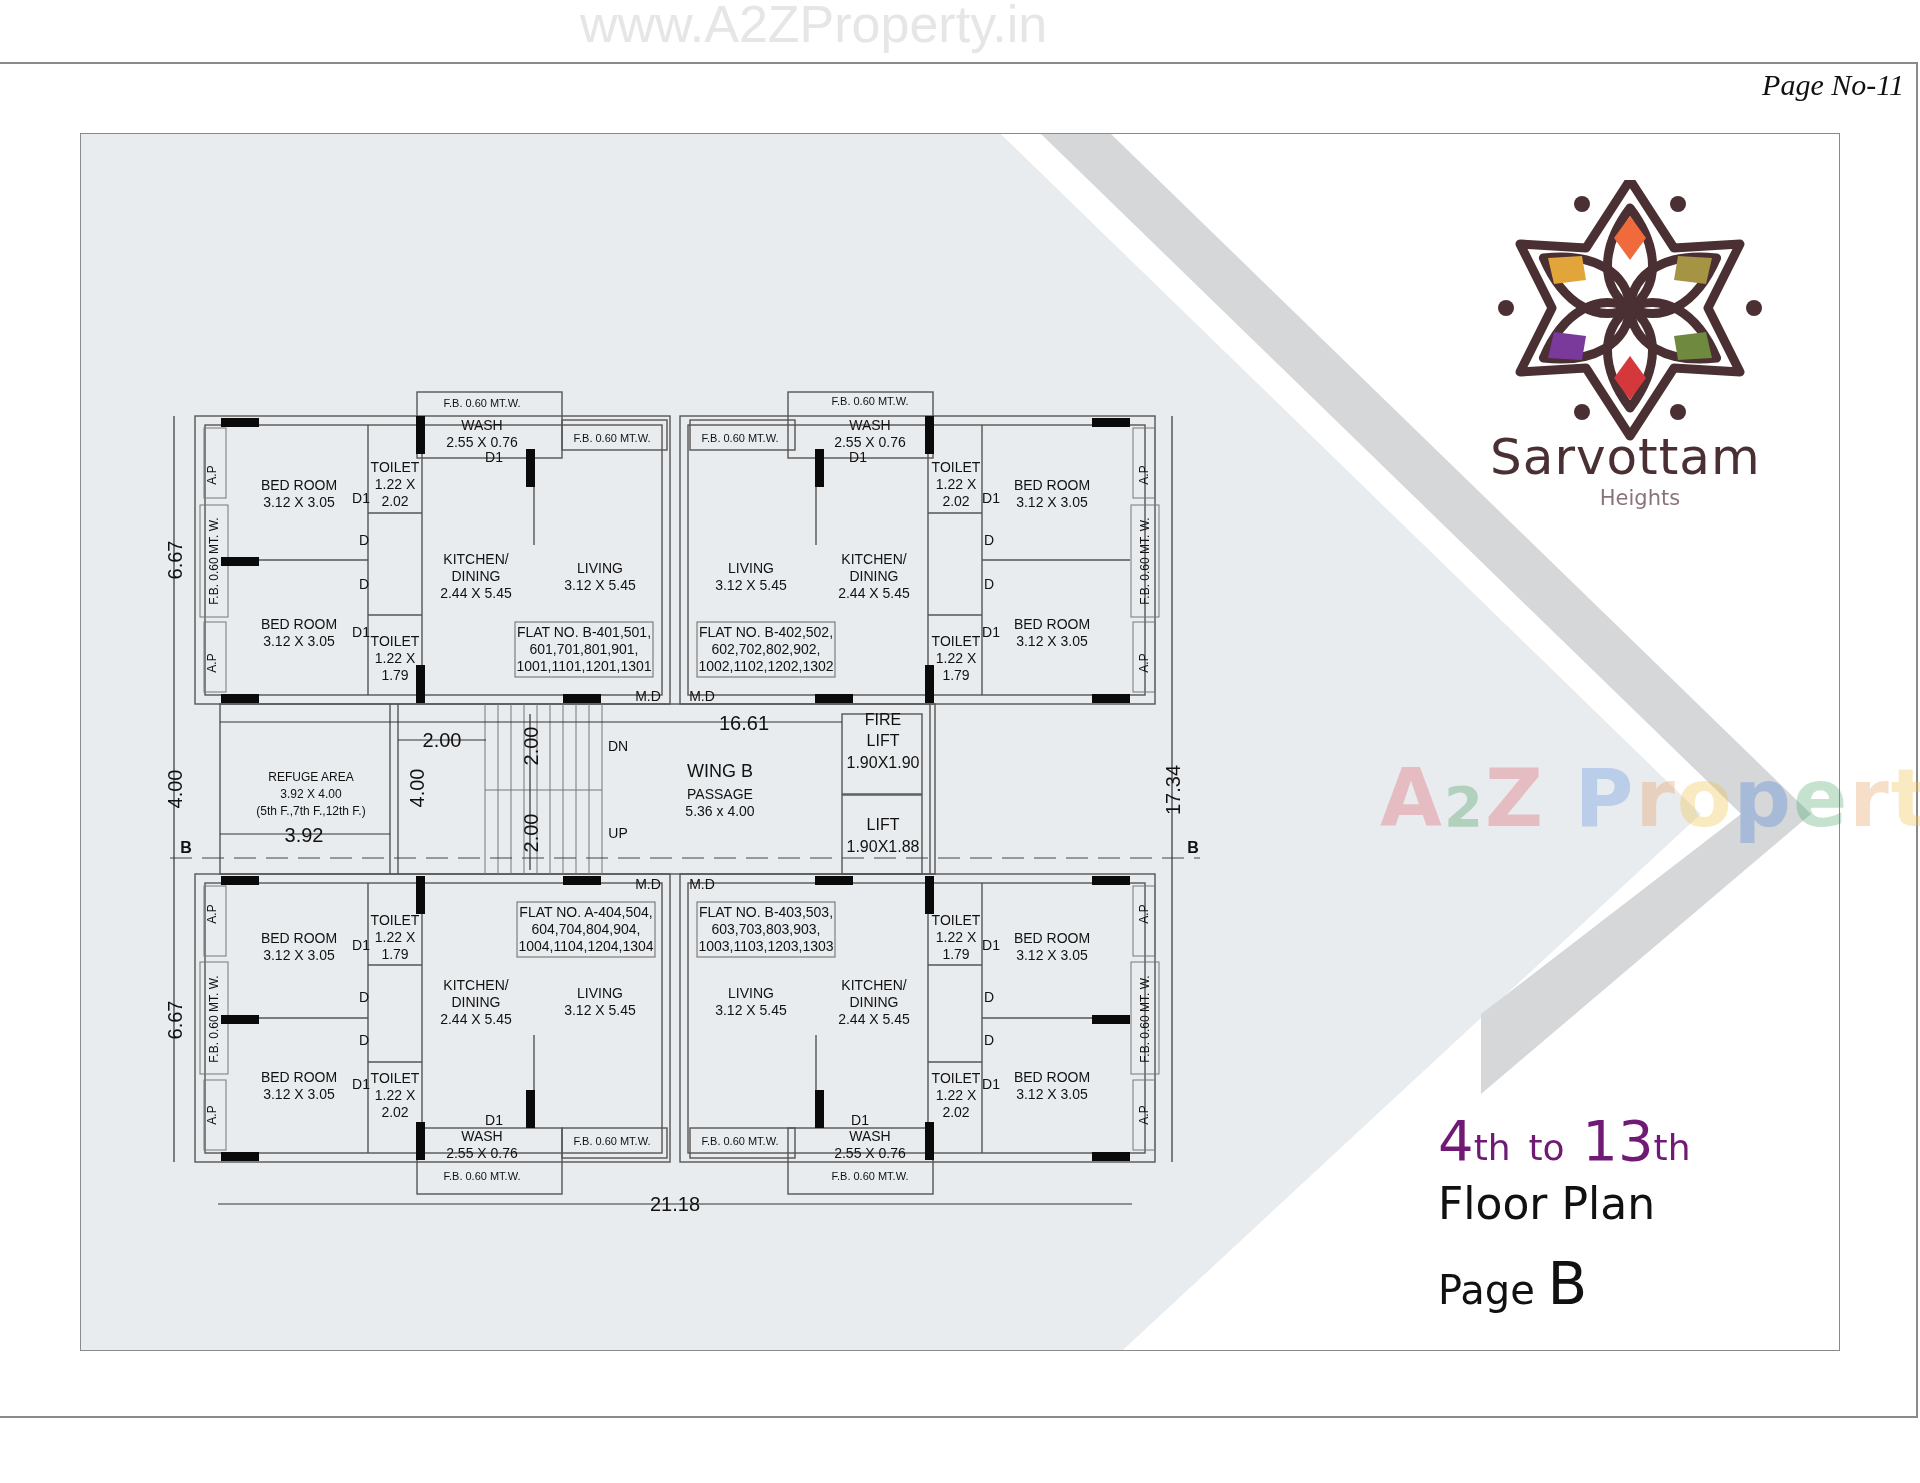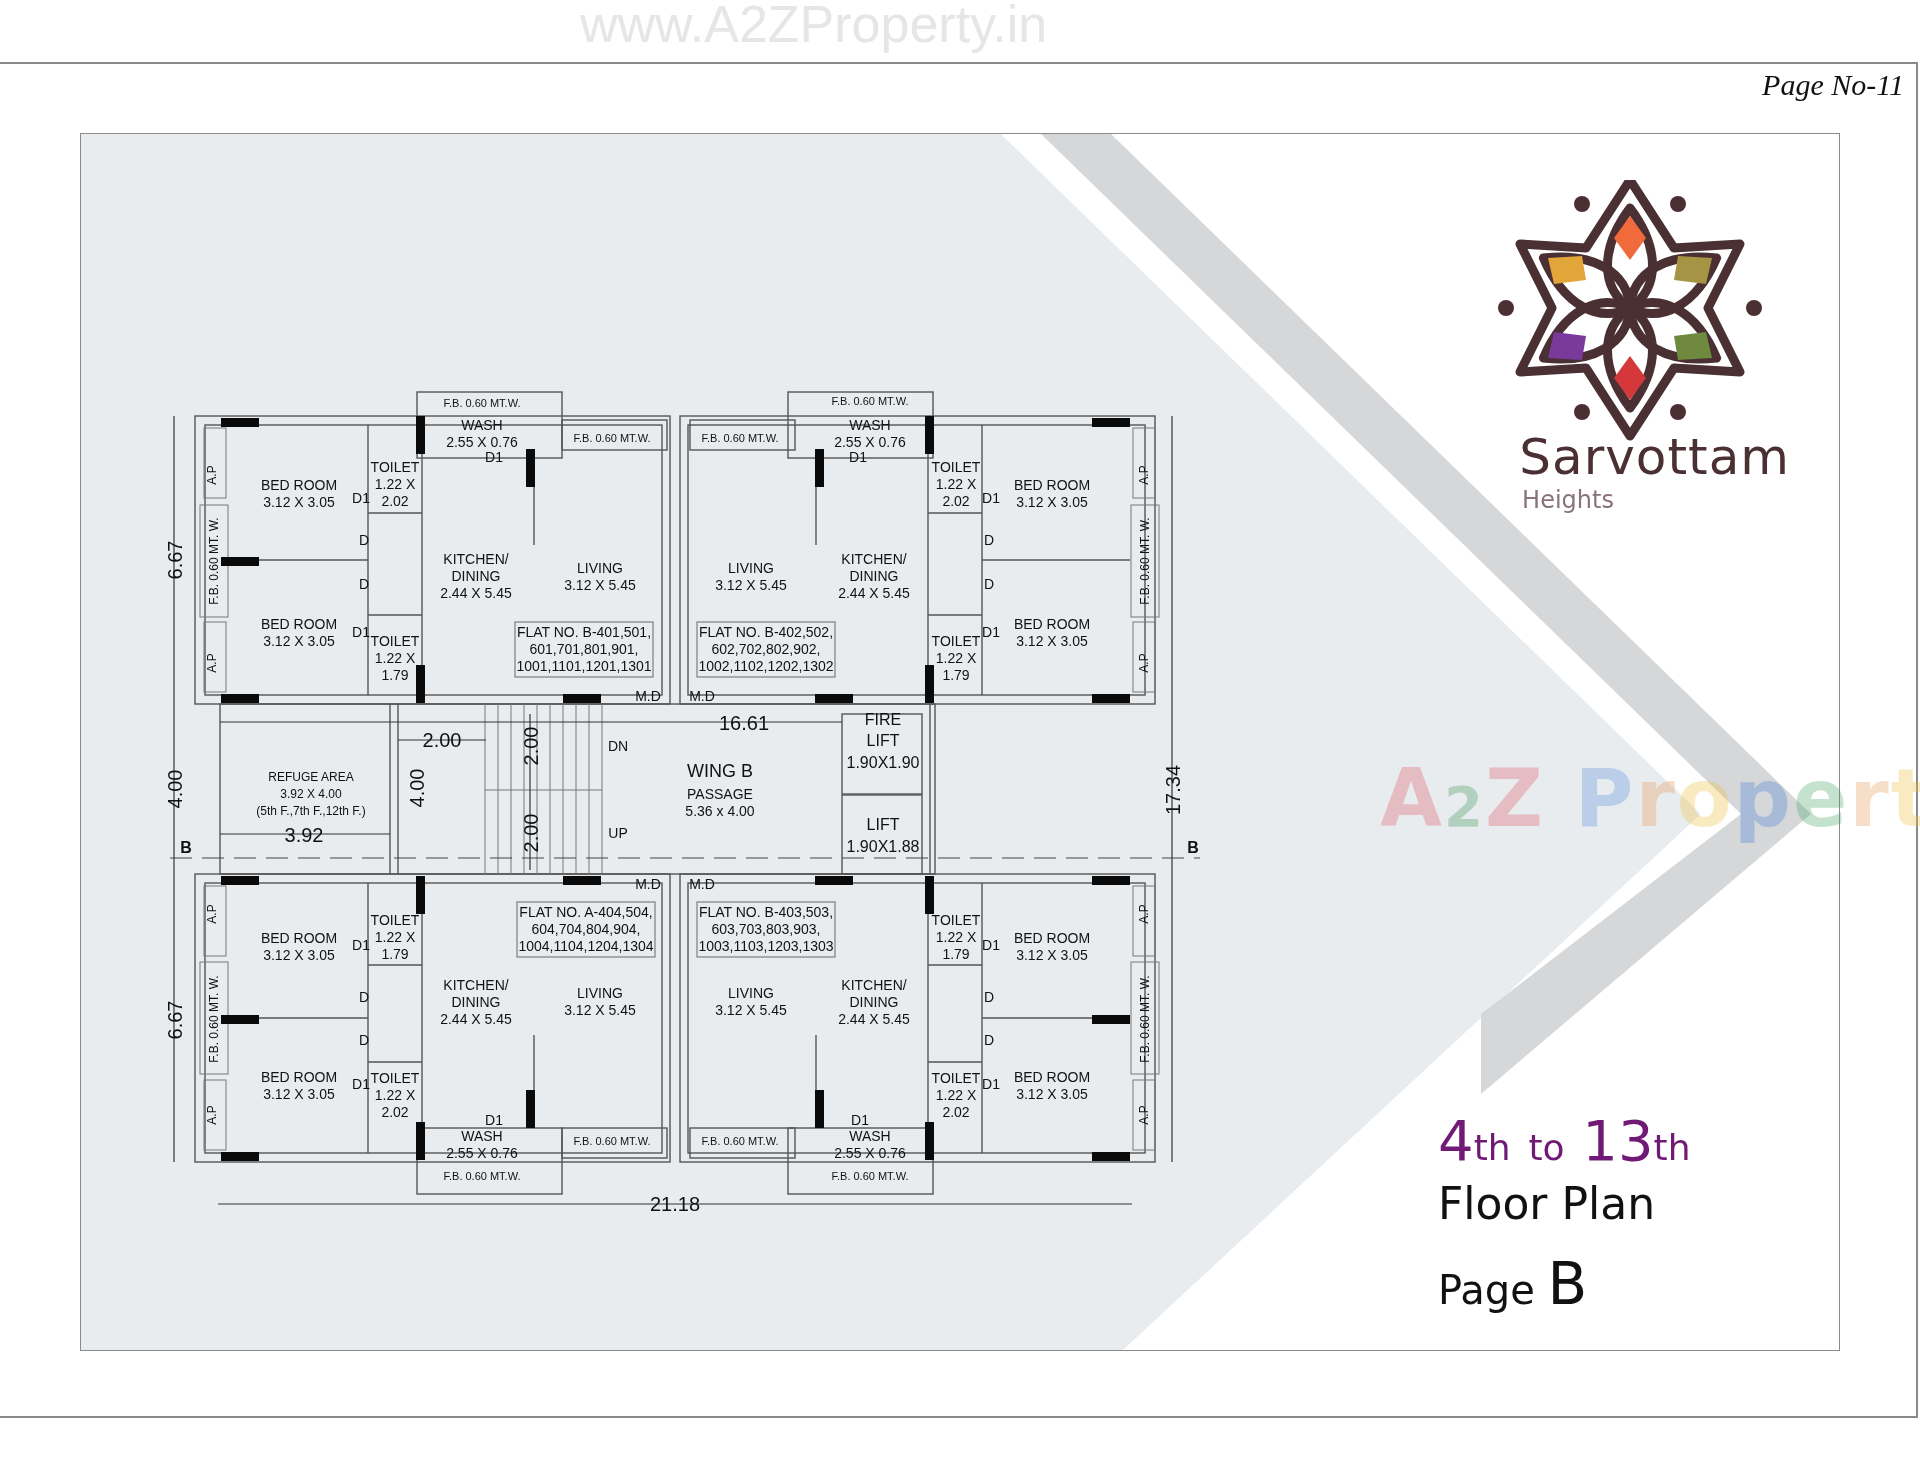--- a/index.html
+++ b/index.html
@@ -9,24 +9,24 @@
         font-family:"Liberation Sans", sans-serif; letter-spacing:0px; }
   .page-frame { position:absolute; left:0; top:62px; width:1918px; height:1356px;
         border-top:2px solid #8a8a8a; border-bottom:2px solid #8a8a8a; border-right:2px solid #8a8a8a; box-sizing:border-box; }
   .page-no { position:absolute; right:16px; top:68px; font-family:"Liberation Serif", serif;
         font-style:italic; font-weight:normal; font-size:30px; color:#111; }
   .inner-frame { position:absolute; left:80px; top:133px; width:1760px; height:1218px;
         border:1.5px solid #8a8a8a; box-sizing:border-box; overflow:hidden; background:#fff; }
   .bg-svg { position:absolute; left:0; top:0; }
   .plan-svg { position:absolute; left:0; top:0; }
   .logo { position:absolute; left:1480px; top:180px; width:320px; height:350px; }
-  .brand-name { position:absolute; left:1490px; top:428px; width:300px; text-align:right;
+  .brand-name { position:absolute; left:1490px; top:428px; width:300px; text-align:left;
         font-family:"DejaVu Sans", sans-serif; font-size:50px; color:#4a2f33; font-weight:normal; letter-spacing:1px;}
-  .brand-sub { position:absolute; left:1418px; top:486px; width:300px; text-align:center;
-        font-family:"DejaVu Sans", sans-serif; font-size:24px; color:#8a7378; }
+  .brand-sub { position:absolute; left:1490px; top:486px; width:300px; text-align:center;
+        font-family:"DejaVu Sans", sans-serif; font-size:21px; color:#8a7378; }
   .title-line1 { position:absolute; left:1438px; top:1108px; font-family:"DejaVu Sans", sans-serif;
         font-size:56px; color:#701a75; font-weight:normal; white-space:nowrap; }
   .title-line1 .sm { font-size:36px; }
   .title-line2 { position:absolute; left:1438px; top:1178px; font-family:"DejaVu Sans", sans-serif;
         font-size:44px; color:#111; white-space:nowrap; }
   .title-line3 { position:absolute; left:1438px; top:1250px; font-family:"DejaVu Sans", sans-serif;
         font-size:40px; color:#111; white-space:nowrap; }
   .title-line3 .big { font-size:58px; }
   .a2z-wm { position:absolute; left:1380px; top:752px; font-family:"DejaVu Sans", sans-serif; font-weight:bold;
         font-size:80px; opacity:0.32; white-space:nowrap; letter-spacing:2px; }

